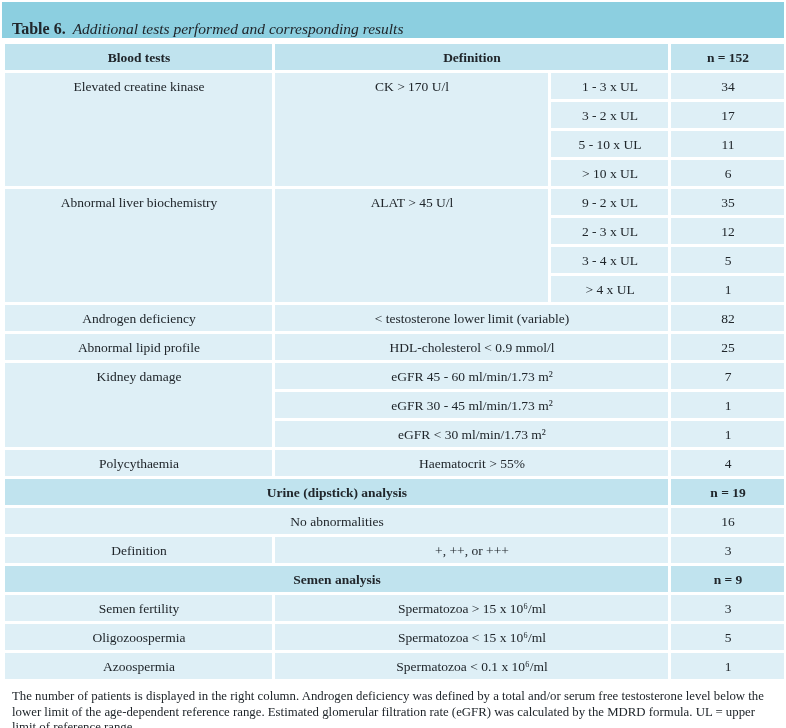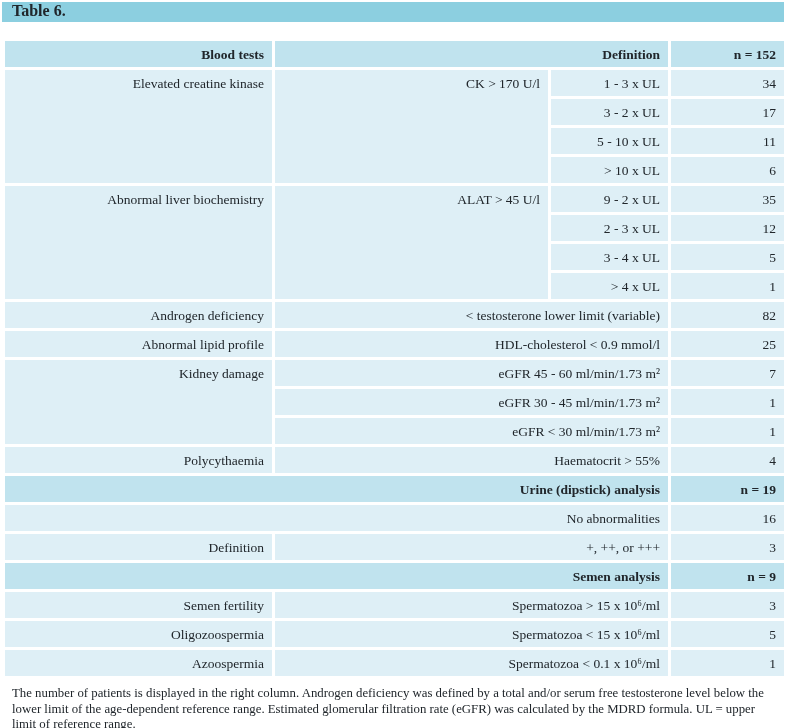--- a/index.html
+++ b/index.html
@@ -7,26 +7,26 @@
     width: 786px;
     height: 728px;
     box-sizing: border-box;
     padding: 2px 2px 0 2px;
     background: #ffffff;
     font-family: "Liberation Serif", "DejaVu Serif", serif;
     color: #20262b;
     overflow: hidden;
   }
   .title-bar {
-    height: 20px;
+    height: 36px;
     background: #8ccfe0;
     display: flex;
-    align-items: flex-start;
+    align-items: flex-end;
     padding-left: 10px;
-    margin-bottom: 16px;
+    margin-bottom: 3px;
   }
   .title-label {
     font-weight: bold;
     font-size: 16px;
     white-space: pre;
   }
   .title-caption {
     font-style: italic;
     font-size: 15.5px;
     margin-left: 7px;
@@ -36,21 +36,21 @@
     border-collapse: collapse;
     table-layout: fixed;
   }
   col.c1 { width: 270px; }
   col.c2 { width: 276px; }
   col.c3 { width: 120px; }
   col.c4 { width: 116px; }
   th, td {
     border: 3px solid #ffffff;
     background: #deeff6;
-    text-align: right;
+    text-align: center;
     vertical-align: top;
     font-size: 13.5px;
     line-height: 16px;
     padding: 6px 8px 4px 9px;
     font-weight: normal;
     overflow: hidden;
     white-space: nowrap;
   }
   th, tr.section-row td {
     background: #c0e3ee;
@@ -63,20 +63,21 @@
     color: #20262b;
   }
 </style>
 </head>
 <body>
 
 <div class="page">
 
   <div class="title-bar">
     <span class="title-label">Table 6.</span>
+    <span class="title-caption">Additional tests performed and corresponding results</span>
   </div>
 
   <table class="results">
     <colgroup>
       <col class="c1">
         <col class="c2">
         <col class="c3">
         <col class="c4">
     </colgroup>
     <tbody>

